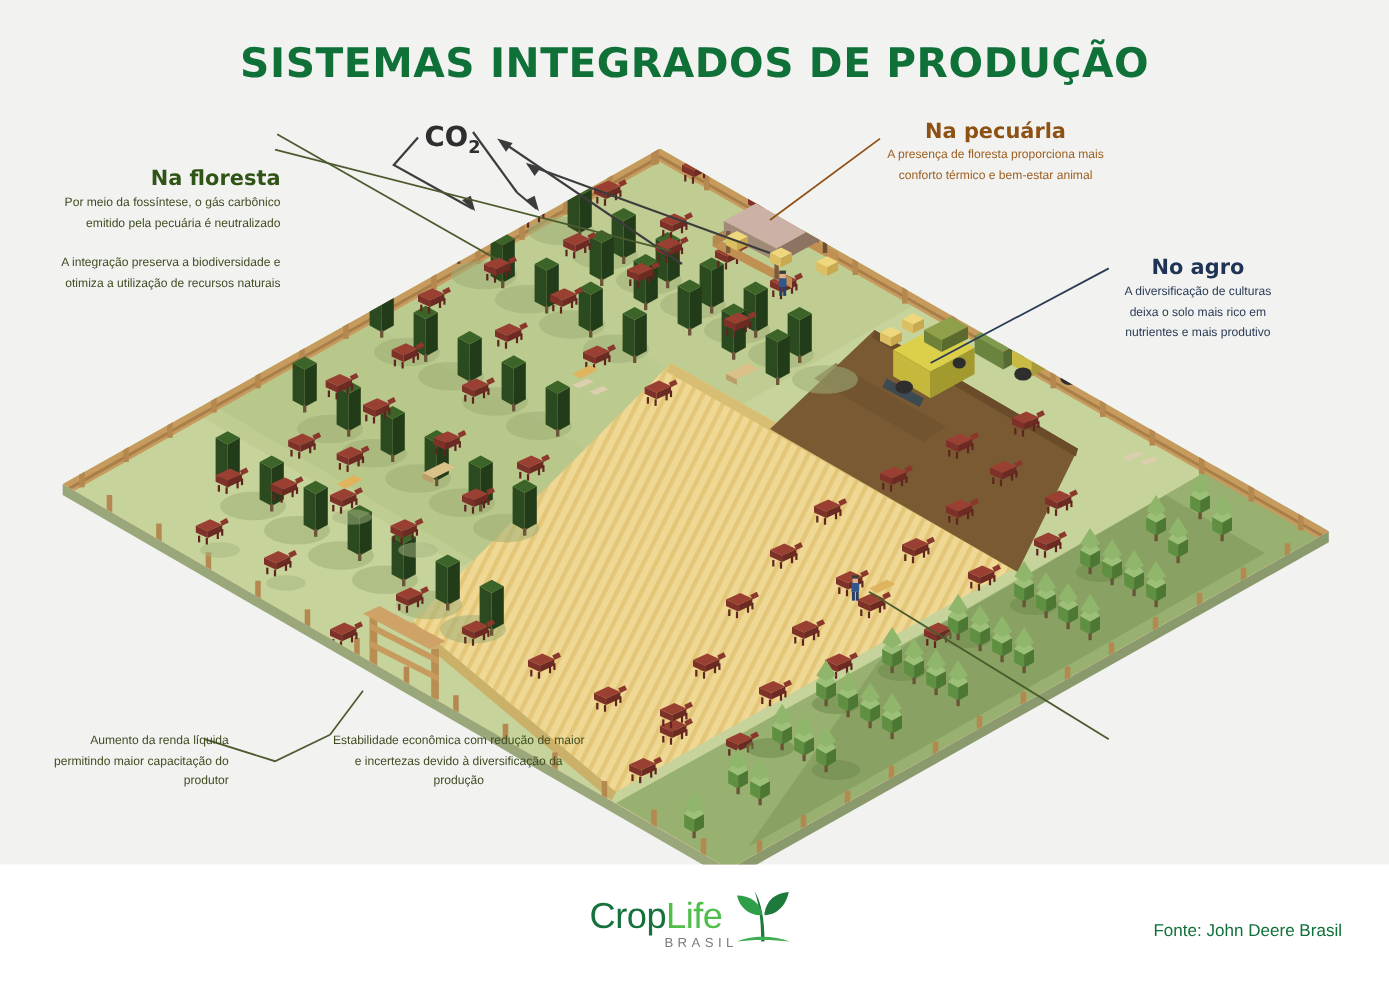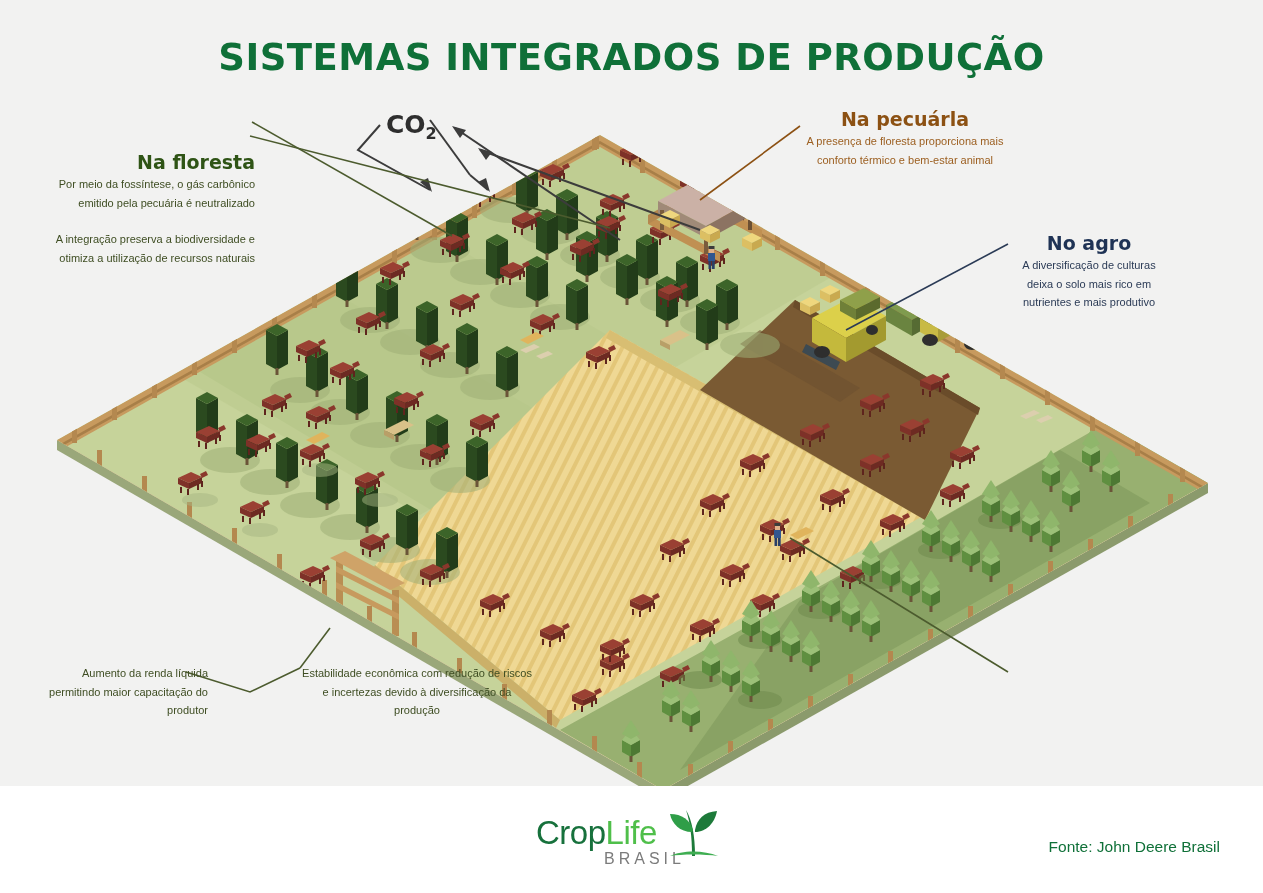--- a/index.html
+++ b/index.html
@@ -74,21 +74,21 @@
   }
   .logo .word{
     position:absolute;left:0;top:14px;
     font-size:33px;letter-spacing:-0.5px;
     font-family:"Liberation Sans", sans-serif;
   }
   .logo .crop{color:#17713c;}
   .logo .life{color:#4fbf4a;}
   .logo .brasil{
     position:absolute;left:68px;top:50px;
-    font-size:16px;letter-spacing:4px;color:#7b7b7b;
+    font-size:12px;letter-spacing:4px;color:#7b7b7b;
     font-family:"Liberation Sans", sans-serif;
   }
   .logo svg{position:absolute;left:126px;top:2px;}
   .source{
     position:absolute;left:0;top:52px;width:1220px;
     text-align:right;
     font-size:15.5px;color:#0f7038;
     font-family:"Liberation Sans", sans-serif;
   }
 </style>
@@ -621,21 +621,21 @@
   </div>
 
   <div class="anno green ta-right" style="left:38px;top:664px;width:170px;">
     <div class="body">
       <p>Aumento da renda líquida permitindo maior capacitação do produtor</p>
     </div>
   </div>
 
   <div class="anno green ta-left" style="left:302px;top:664px;width:230px;">
     <div class="body">
-      <p>Estabilidade econômica com redução de riscos e incertezas devido à diversificação da produção</p>
+      <p>Estabilidade econômica com redução de maior e incertezas devido à diversificação da produção</p>
     </div>
   </div>
 
 
   <div class="footer">
     <div class="logo">
       <div class="word">
         <span class="crop">Crop</span><span class="life">Life</span>
       </div>
       <div class="brasil">BRASIL</div>

